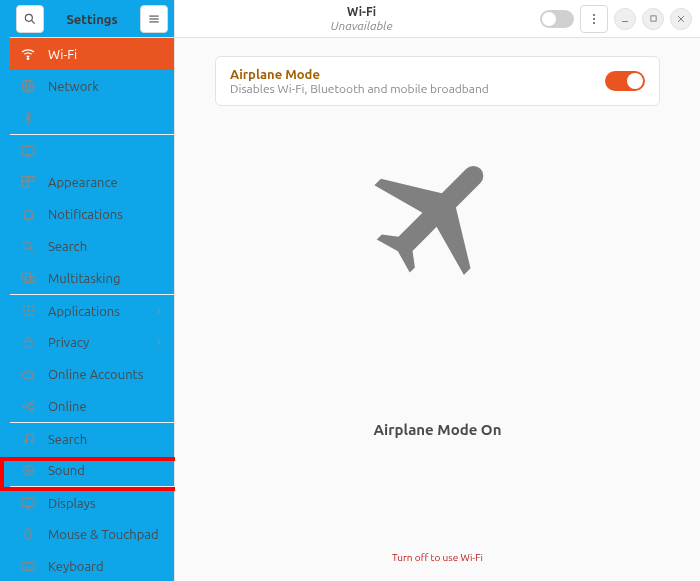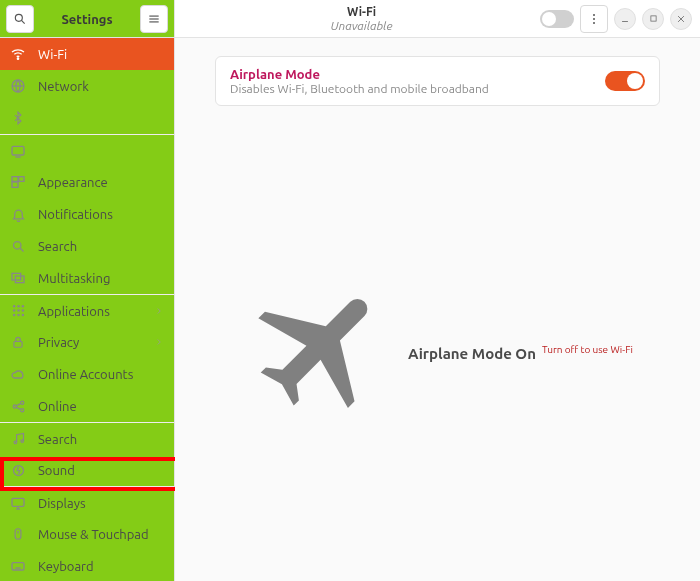--- a/index.html
+++ b/index.html
@@ -1,18 +1,18 @@
 <!DOCTYPE html>
 <html><head>
 <meta charset="utf-8">
 <style>
   * { box-sizing: border-box; margin: 0; padding: 0; }
   html, body { width: 700px; height: 581px; font-family: Ubuntu, "Noto Sans", Cantarell, sans-serif; font-size: 13px; color: #2e2e2e; background: #fafafa; overflow: hidden; }
   .window { display: flex; width: 100%; height: 100%; }
-  .sidebar { width: 175px; height: 100%; background: #84cc16; border-right: 1px solid #e3e3e3; display: flex; flex-direction: column; }
+  .sidebar { width: 175px; height: 100%; background: #0ea5e9; border-right: 1px solid #e3e3e3; display: flex; flex-direction: column; padding-left: 10px; }
   .sidebar-header { height: 38px; display: flex; align-items: center; padding: 4px 6px; border-bottom: 1px solid #e3e3e3; }
   .hbtn { width: 28px; height: 28px; border: 1px solid #d9d9d9; border-radius: 4px; background: #fff; display: flex; align-items: center; justify-content: center; color: #555; cursor: pointer; }
   .sidebar-title { flex: 1; text-align: center; font-weight: 700; font-size: 13px; color: #3a3a3a; }
   .sidebar-list { flex: 1; overflow-y: auto; }
   .sidebar-item { display: flex; align-items: center; height: 32px; padding: 0 10px; gap: 12px; cursor: pointer; color: #4a4a4a; }
   .sidebar-item.active { background: #e95420; color: #fff; }
   .sidebar-item.active .si-icon { color: #fff; }
   .sidebar-item.sep { border-top: 1px solid #ededed; }
   .si-icon { width: 16px; height: 16px; color: #888; display: flex; align-items: center; justify-content: center; }
   .si-label { flex: 1; font-size: 13px; }
@@ -25,26 +25,26 @@
   .mh-sub { font-size: 12px; color: #8a8a8a; font-style: italic; }
   .mh-controls { display: flex; align-items: center; gap: 6px; }
   .toggle { width: 34px; height: 18px; border-radius: 9px; background: #d0d0d0; position: relative; cursor: pointer; }
   .toggle .knob { position: absolute; top: 2px; left: 2px; width: 14px; height: 14px; background: #fff; border-radius: 50%; }
   .toggle.on { background: #e95420; }
   .toggle.on .knob { left: 18px; }
   .circ { width: 22px; height: 22px; border-radius: 50%; background: #efefef; border: 1px solid #e0e0e0; display: flex; align-items: center; justify-content: center; color: #666; cursor: pointer; }
   .main-body { flex: 1; padding: 18px 40px; display: flex; flex-direction: column; align-items: center; position: relative; }
   .card { width: 100%; background: #fff; border: 1px solid #e3e3e3; border-radius: 6px; padding: 10px 14px; display: flex; align-items: center; }
   .card-text { flex: 1; }
-  .card-title { font-weight: 700; font-size: 13px; color: #be185d; }
+  .card-title { font-weight: 700; font-size: 13px; color: #a16207; }
   .card-sub { font-size: 12px; color: #8a8a8a; margin-top: 1px; }
   .card .toggle { width: 40px; height: 20px; border-radius: 10px; }
   .card .toggle .knob { width: 16px; height: 16px; top: 2px; }
   .card .toggle.on .knob { left: 22px; }
-  .empty { flex: 1; display: flex; flex-direction: row; align-items: center; justify-content: flex-end; gap: 6px; margin-top: 30px; }
+  .empty { flex: 1; display: flex; flex-direction: column; align-items: center; justify-content: space-between; gap: 6px; margin-top: 30px; }
   .empty-icon { color: #808080; }
   .empty-title { font-weight: 700; font-size: 15px; color: #4a4a4a; margin-top: 8px; }
   .empty-sub { font-size: 10px; color: #b91c1c; }
   .sidebar-wrap { position: relative; }
 </style>
 </head>
 <body>
 
 <div class="window">
   <div class="sidebar sidebar-wrap">

